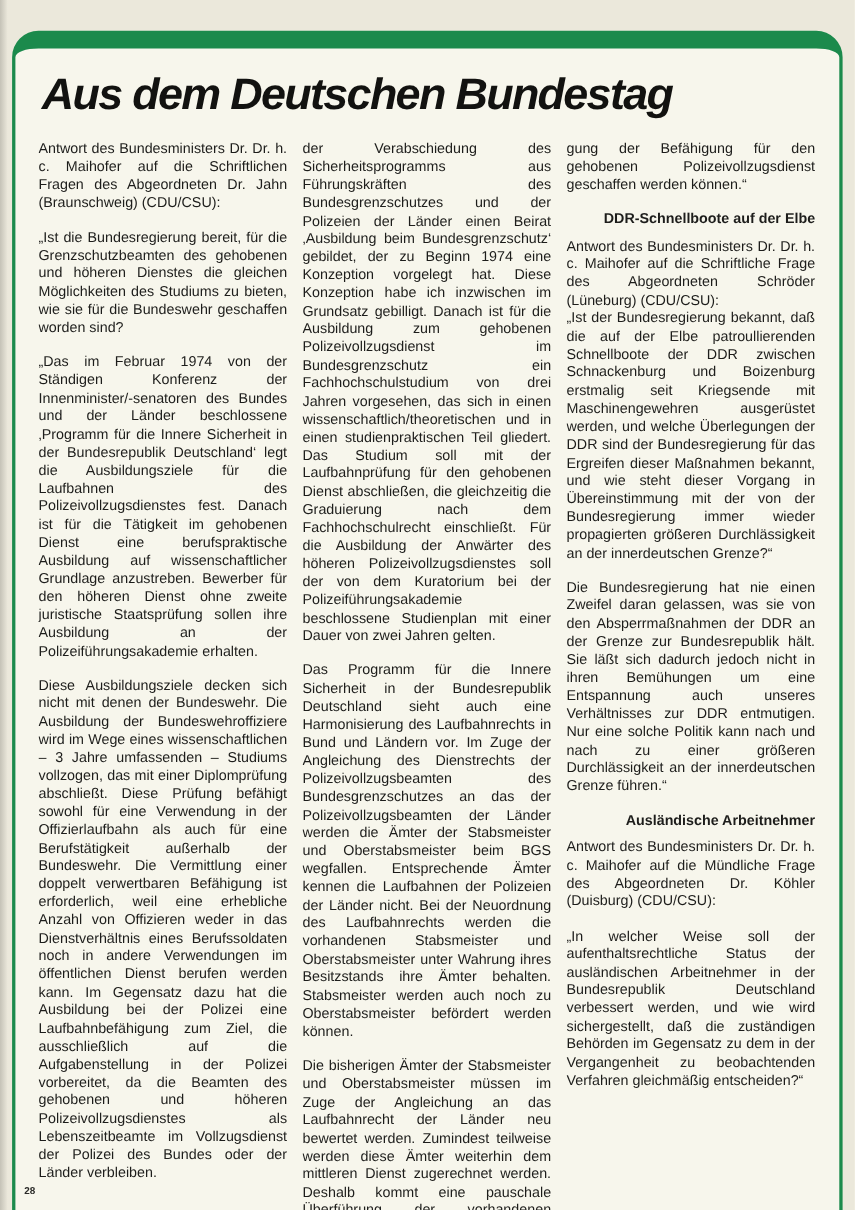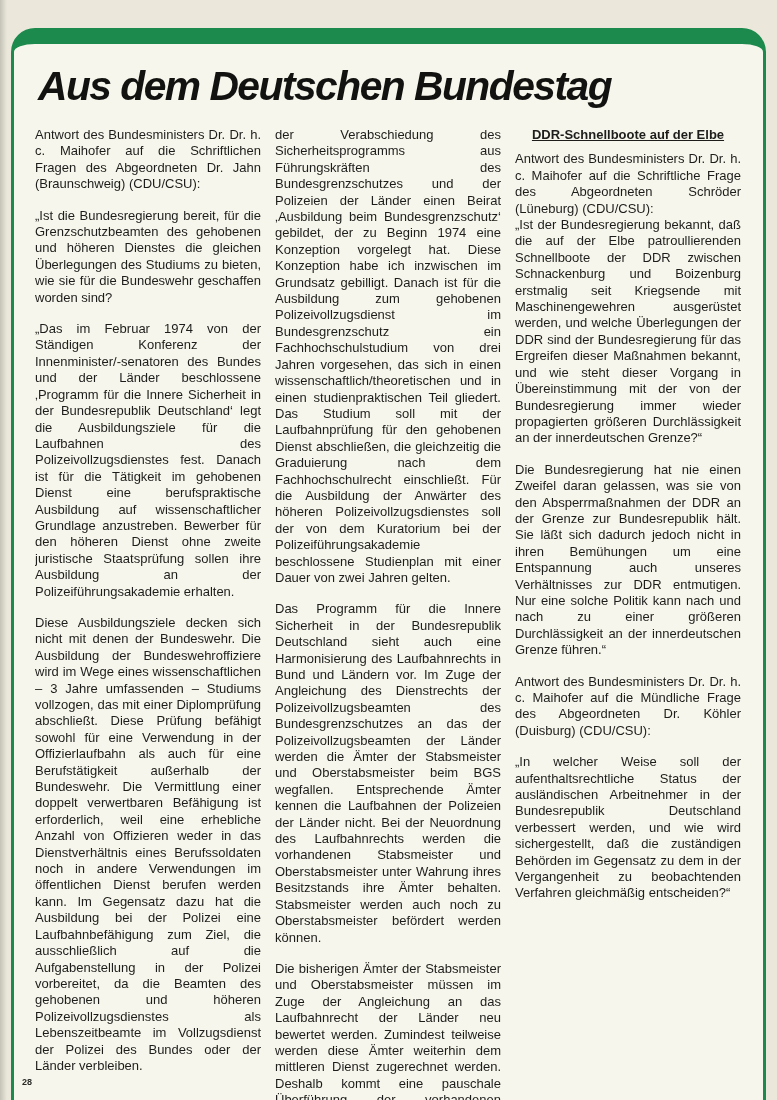--- a/index.html
+++ b/index.html
@@ -65,22 +65,21 @@
   }
   .para {
     margin: 0 0 15px 0;
   }
   .para.run {
     margin-bottom: 0;
   }
   .h {
     font-weight: bold;
     margin: 0 0 8px 0;
-    text-align: center;
-    text-decoration: underline;
+    text-align: right;
   }
   .page-number {
     position: absolute;
     left: 22px;
     bottom: 13px;
     font-size: 9px;
     font-weight: bold;
     color: #2a2a28;
     z-index: 6;
   }
@@ -90,38 +89,40 @@
 
 <div class="gutter-shadow"></div>
 
 <div class="frame">
   <h1 class="page-title">Aus dem Deutschen Bundestag</h1>
 
   <div class="columns">
 
     <div class="col">
       <p class="para">Antwort des Bundesministers Dr. Dr. h. c. Maihofer auf die Schriftlichen Fragen des Abgeordneten Dr. Jahn (Braunschweig) (CDU/CSU):</p>
-      <p class="para">„Ist die Bundesregierung bereit, für die Grenzschutzbeamten des gehobenen und höheren Dienstes die gleichen Überlegungen des Studiums zu bieten, wie sie für die Bundeswehr geschaffen worden sind?</p>
+      <p class="para">„Ist die Bundesregierung bereit, für die Grenzschutzbeamten des gehobenen und höheren Dienstes die gleichen Möglichkeiten des Studiums zu bieten, wie sie für die Bundeswehr geschaffen worden sind?</p>
       <p class="para">„Das im Februar 1974 von der Ständigen Konferenz der Innenminister/-senatoren des Bundes und der Länder beschlossene ‚Programm für die Innere Sicherheit in der Bundesrepublik Deutschland‘ legt die Ausbildungsziele für die Laufbahnen des Polizeivollzugsdienstes fest. Danach ist für die Tätigkeit im gehobenen Dienst eine berufspraktische Ausbildung auf wissenschaftlicher Grundlage anzustreben. Bewerber für den höheren Dienst ohne zweite juristische Staatsprüfung sollen ihre Ausbildung an der Polizeiführungsakademie erhalten.</p>
       <p class="para">Diese Ausbildungsziele decken sich nicht mit denen der Bundeswehr. Die Ausbildung der Bundeswehroffiziere wird im Wege eines wissenschaftlichen – 3 Jahre umfassenden – Studiums vollzogen, das mit einer Diplomprüfung abschließt. Diese Prüfung befähigt sowohl für eine Verwendung in der Offizierlaufbahn als auch für eine Berufstätigkeit außerhalb der Bundeswehr. Die Vermittlung einer doppelt verwertbaren Befähigung ist erforderlich, weil eine erhebliche Anzahl von Offizieren weder in das Dienstverhältnis eines Berufssoldaten noch in andere Verwendungen im öffentlichen Dienst berufen werden kann. Im Gegensatz dazu hat die Ausbildung bei der Polizei eine Laufbahnbefähigung zum Ziel, die ausschließlich auf die Aufgabenstellung in der Polizei vorbereitet, da die Beamten des gehobenen und höheren Polizeivollzugsdienstes als Lebenszeitbeamte im Vollzugsdienst der Polizei des Bundes oder der Länder verbleiben.</p>
 
     </div>
 
     <div class="col">
       <p class="para">der Verabschiedung des Sicherheitsprogramms aus Führungskräften des Bundesgrenzschutzes und der Polizeien der Länder einen Beirat ‚Ausbildung beim Bundesgrenzschutz‘ gebildet, der zu Beginn 1974 eine Konzeption vorgelegt hat. Diese Konzeption habe ich inzwischen im Grundsatz gebilligt. Danach ist für die Ausbildung zum gehobenen Polizeivollzugsdienst im Bundesgrenzschutz ein Fachhochschulstudium von drei Jahren vorgesehen, das sich in einen wissenschaftlich/theoretischen und in einen studienpraktischen Teil gliedert. Das Studium soll mit der Laufbahnprüfung für den gehobenen Dienst abschließen, die gleichzeitig die Graduierung nach dem Fachhochschulrecht einschließt. Für die Ausbildung der Anwärter des höheren Polizeivollzugsdienstes soll der von dem Kuratorium bei der Polizeiführungsakademie beschlossene Studienplan mit einer Dauer von zwei Jahren gelten.</p>
       <p class="para">Das Programm für die Innere Sicherheit in der Bundesrepublik Deutschland sieht auch eine Harmonisierung des Laufbahnrechts in Bund und Ländern vor. Im Zuge der Angleichung des Dienstrechts der Polizeivollzugsbeamten des Bundesgrenzschutzes an das der Polizeivollzugsbeamten der Länder werden die Ämter der Stabsmeister und Oberstabsmeister beim BGS wegfallen. Entsprechende Ämter kennen die Laufbahnen der Polizeien der Länder nicht. Bei der Neuordnung des Laufbahnrechts werden die vorhandenen Stabsmeister und Oberstabsmeister unter Wahrung ihres Besitzstands ihre Ämter behalten. Stabsmeister werden auch noch zu Oberstabsmeister befördert werden können.</p>
       <p class="para">Die bisherigen Ämter der Stabsmeister und Oberstabsmeister müssen im Zuge der Angleichung an das Laufbahnrecht der Länder neu bewertet werden. Zumindest teilweise werden diese Ämter weiterhin dem mittleren Dienst zugerechnet werden. Deshalb kommt eine pauschale Überführung der vorhandenen Stabsmeister und Oberstabsmeister in den gehobenen Dienst nicht in Betracht.</p>
 
     </div>
 
     <div class="col">
+      <p class="para">gung der Befähigung für den gehobenen Polizeivollzugsdienst geschaffen werden können.“</p>
       <p class="h">DDR-Schnellboote auf der Elbe</p>
       <p class="para run">Antwort des Bundesministers Dr. Dr. h. c. Maihofer auf die Schriftliche Frage des Abgeordneten Schröder (Lüneburg) (CDU/CSU):</p>
       <p class="para">„Ist der Bundesregierung bekannt, daß die auf der Elbe patroullierenden Schnellboote der DDR zwischen Schnackenburg und Boizenburg erstmalig seit Kriegsende mit Maschinengewehren ausgerüstet werden, und welche Überlegungen der DDR sind der Bundesregierung für das Ergreifen dieser Maßnahmen bekannt, und wie steht dieser Vorgang in Übereinstimmung mit der von der Bundesregierung immer wieder propagierten größeren Durchlässigkeit an der innerdeutschen Grenze?“</p>
       <p class="para">Die Bundesregierung hat nie einen Zweifel daran gelassen, was sie von den Absperrmaßnahmen der DDR an der Grenze zur Bundesrepublik hält. Sie läßt sich dadurch jedoch nicht in ihren Bemühungen um eine Entspannung auch unseres Verhältnisses zur DDR entmutigen. Nur eine solche Politik kann nach und nach zu einer größeren Durchlässigkeit an der innerdeutschen Grenze führen.“</p>
+      <p class="h">Ausländische Arbeitnehmer</p>
       <p class="para">Antwort des Bundesministers Dr. Dr. h. c. Maihofer auf die Mündliche Frage des Abgeordneten Dr. Köhler (Duisburg) (CDU/CSU):</p>
       <p class="para run">„In welcher Weise soll der aufenthaltsrechtliche Status der ausländischen Arbeitnehmer in der Bundesrepublik Deutschland verbessert werden, und wie wird sichergestellt, daß die zuständigen Behörden im Gegensatz zu dem in der Vergangenheit zu beobachtenden Verfahren gleichmäßig entscheiden?“</p>
 
     </div>
 
   </div>
 </div>
 
 <div class="page-number">28</div>
 

